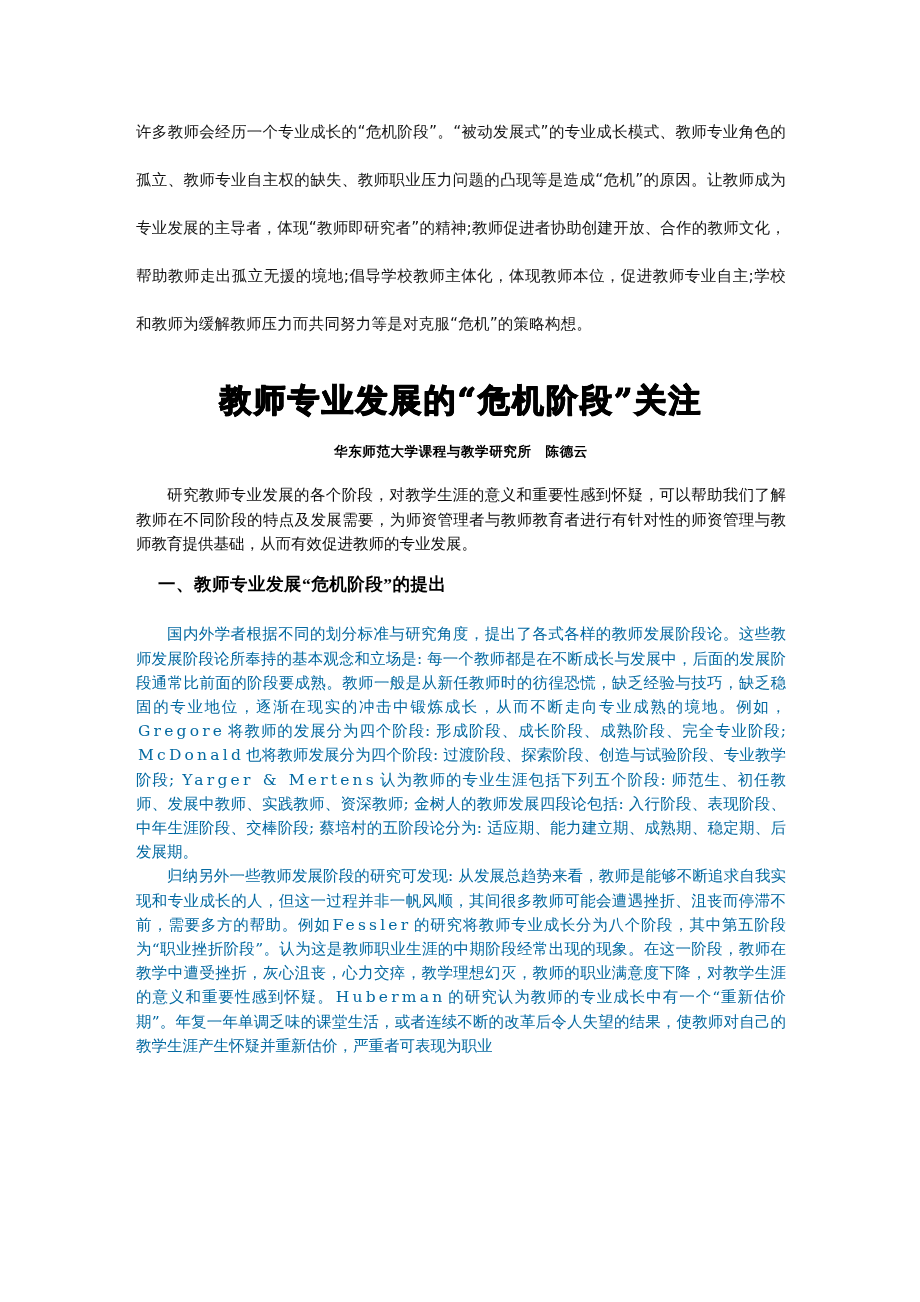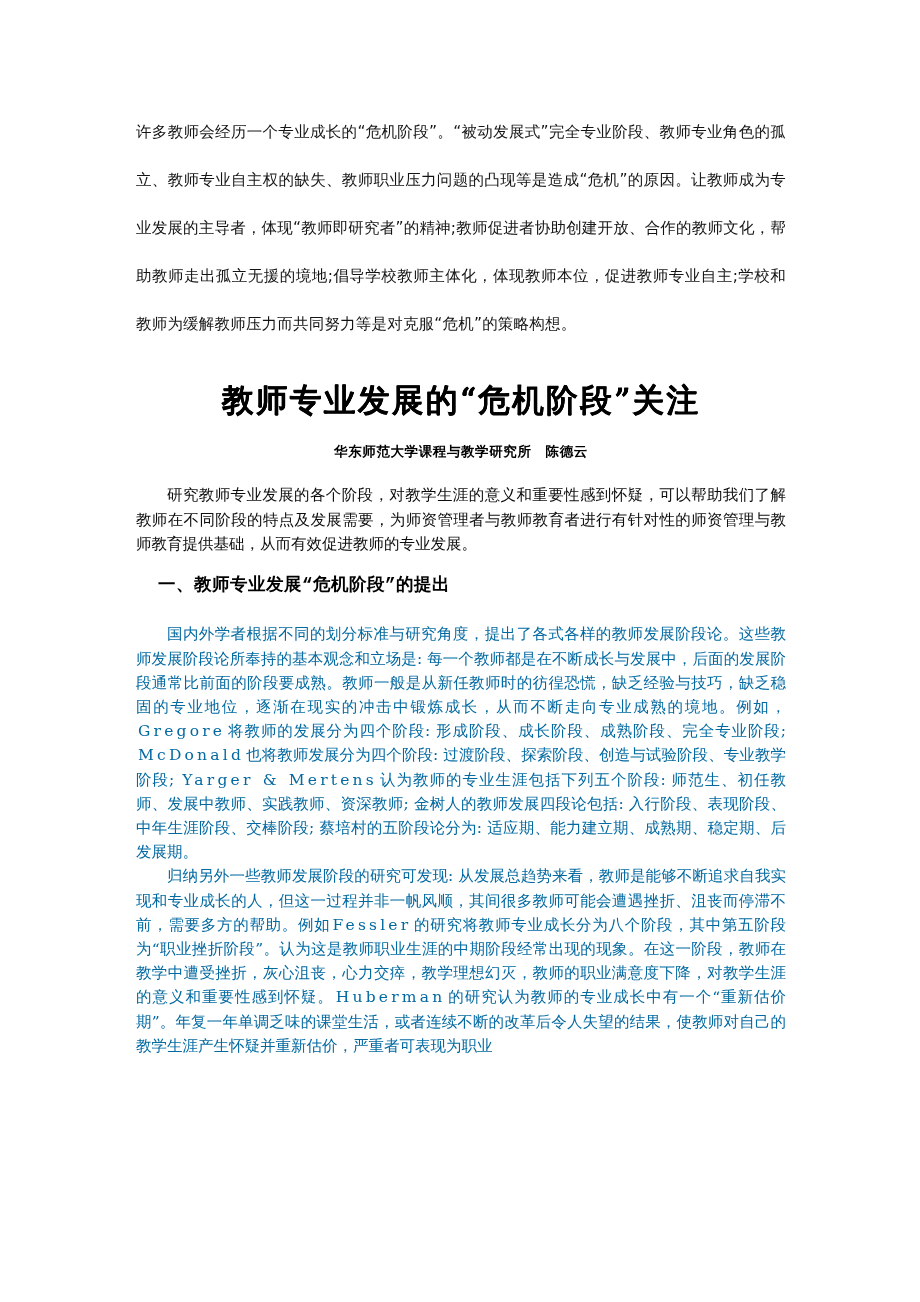--- a/index.html
+++ b/index.html
@@ -41,21 +41,21 @@
     text-justify: inter-ideograph;
     letter-spacing: 0.2px;
     color: #141414;
   }
 
   
   .doc-title {
     margin-top: 30px;
     text-align: center;
     font-family: "DejaVu Serif", "Liberation Serif", serif;
-    font-weight: normal;
+    font-weight: bold;
     font-size: 32px;
     letter-spacing: 2px;
     color: #000000;
     -webkit-text-stroke: 0.9px #000;
     text-shadow: 0.6px 0 0 #000, -0.6px 0 0 #000, 0 0.5px 0 #000;
     line-height: 44px;
     white-space: nowrap;
   }
 
   
@@ -76,21 +76,21 @@
     line-height: 24.5px;
     text-align: justify;
     text-justify: inter-ideograph;
     text-indent: 2em;
     color: #0d0d0d;
   }
 
   
   .section-heading {
     margin-left: 22px;
-    font-family: Liberation Mono, monospace;
+    font-family: Liberation Serif, serif;
     font-weight: bold;
     font-size: 17.5px;
     letter-spacing: 0.5px;
     color: #000000;
   }
 
   
   .body-block {
     margin-top: 26px;
   }
@@ -107,21 +107,21 @@
     letter-spacing: 3.2px;
     padding: 0 2px;
   }
 </style>
 </head>
 <body>
 
 <div class="page">
   <div class="content">
 
-    <div class="abstract">许多教师会经历一个专业成长的“危机阶段”。“被动发展式”完全专业阶段、教师专业角色的孤立、教师专业自主权的缺失、教师职业压力问题的凸现等是造成“危机”的原因。让教师成为专业发展的主导者，体现“教师即研究者”的精神;教师促进者协助创建开放、合作的教师文化，帮助教师走出孤立无援的境地;倡导学校教师主体化，体现教师本位，促进教师专业自主;学校和教师为缓解教师压力而共同努力等是对克服“危机”的策略构想。</div>
+    <div class="abstract">许多教师会经历一个专业成长的“危机阶段”。“被动发展式”的专业成长模式、教师专业角色的孤立、教师专业自主权的缺失、教师职业压力问题的凸现等是造成“危机”的原因。让教师成为专业发展的主导者，体现“教师即研究者”的精神;教师促进者协助创建开放、合作的教师文化，帮助教师走出孤立无援的境地;倡导学校教师主体化，体现教师本位，促进教师专业自主;学校和教师为缓解教师压力而共同努力等是对克服“危机”的策略构想。</div>
 
     <h1 class="doc-title">教师专业发展的“危机阶段”关注</h1>
 
     <div class="byline">华东师范大学课程与教学研究所　陈德云</div>
 
     <p class="lead">研究教师专业发展的各个阶段，对教学生涯的意义和重要性感到怀疑，可以帮助我们了解教师在不同阶段的特点及发展需要，为师资管理者与教师教育者进行有针对性的师资管理与教师教育提供基础，从而有效促进教师的专业发展。</p>
 
     <h2 class="section-heading">一、教师专业发展“危机阶段”的提出</h2>
 
     <div class="body-block" id="body-block">

